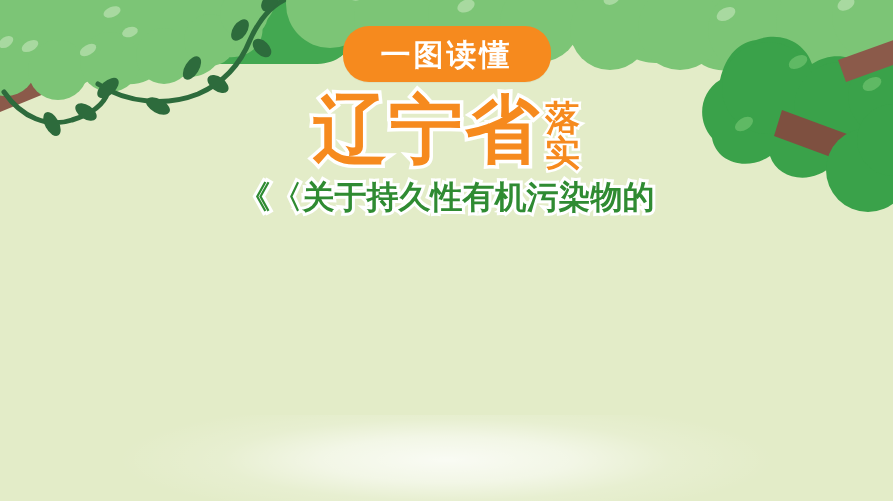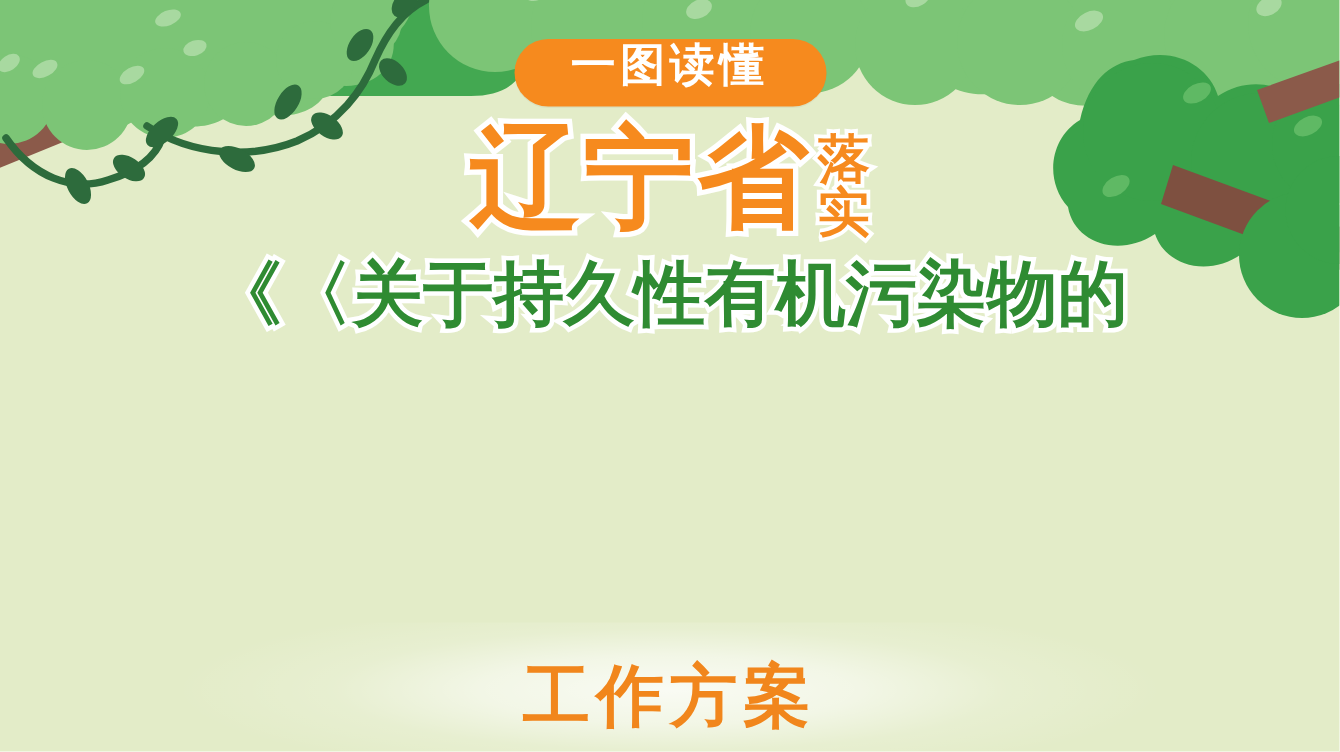--- a/index.html
+++ b/index.html
@@ -50,21 +50,21 @@
     flex-direction: column;
     align-items: center;
   }
 
   
   .badge {
     margin-top: 26px;
     background: #f68a1e;
     color: #ffffff;
     border-radius: 26px;
-    padding: 1px 38px 9px;
+    padding: 12px 38px 9px;
     font-size: 30px;
     font-weight: 700;
     letter-spacing: 3px;
     line-height: 1.15;
     box-shadow: 0 1px 0 rgba(0,0,0,0.04);
   }
 
   
   .province-row {
     margin-top: 12px;
@@ -95,21 +95,21 @@
     -webkit-text-stroke: 5px #ffffff;
     paint-order: stroke fill;
   }
   .luoshi span { display: block; }
 
   
   .green-title {
     margin-top: 6px;
     text-align: center;
     color: #2f8b32;
-    font-size: 47px;
+    font-size: 32px;
     font-weight: 900;
     line-height: 1.28;
     letter-spacing: 0px;
     -webkit-text-stroke: 6px #ffffff;
     paint-order: stroke fill;
   }
   .green-title .gline { display: block; white-space: nowrap; }
 
   
   .plan {
@@ -270,15 +270,14 @@
         <span>实</span>
       </div>
     </div>
 
     <div class="green-title">
       <span class="gline">《〈关于持久性有机污染物的</span>
     </div>
 
   </div>
 
-  <div class="plan">工作方案</div>
 
 </div>
 
 </body></html>

